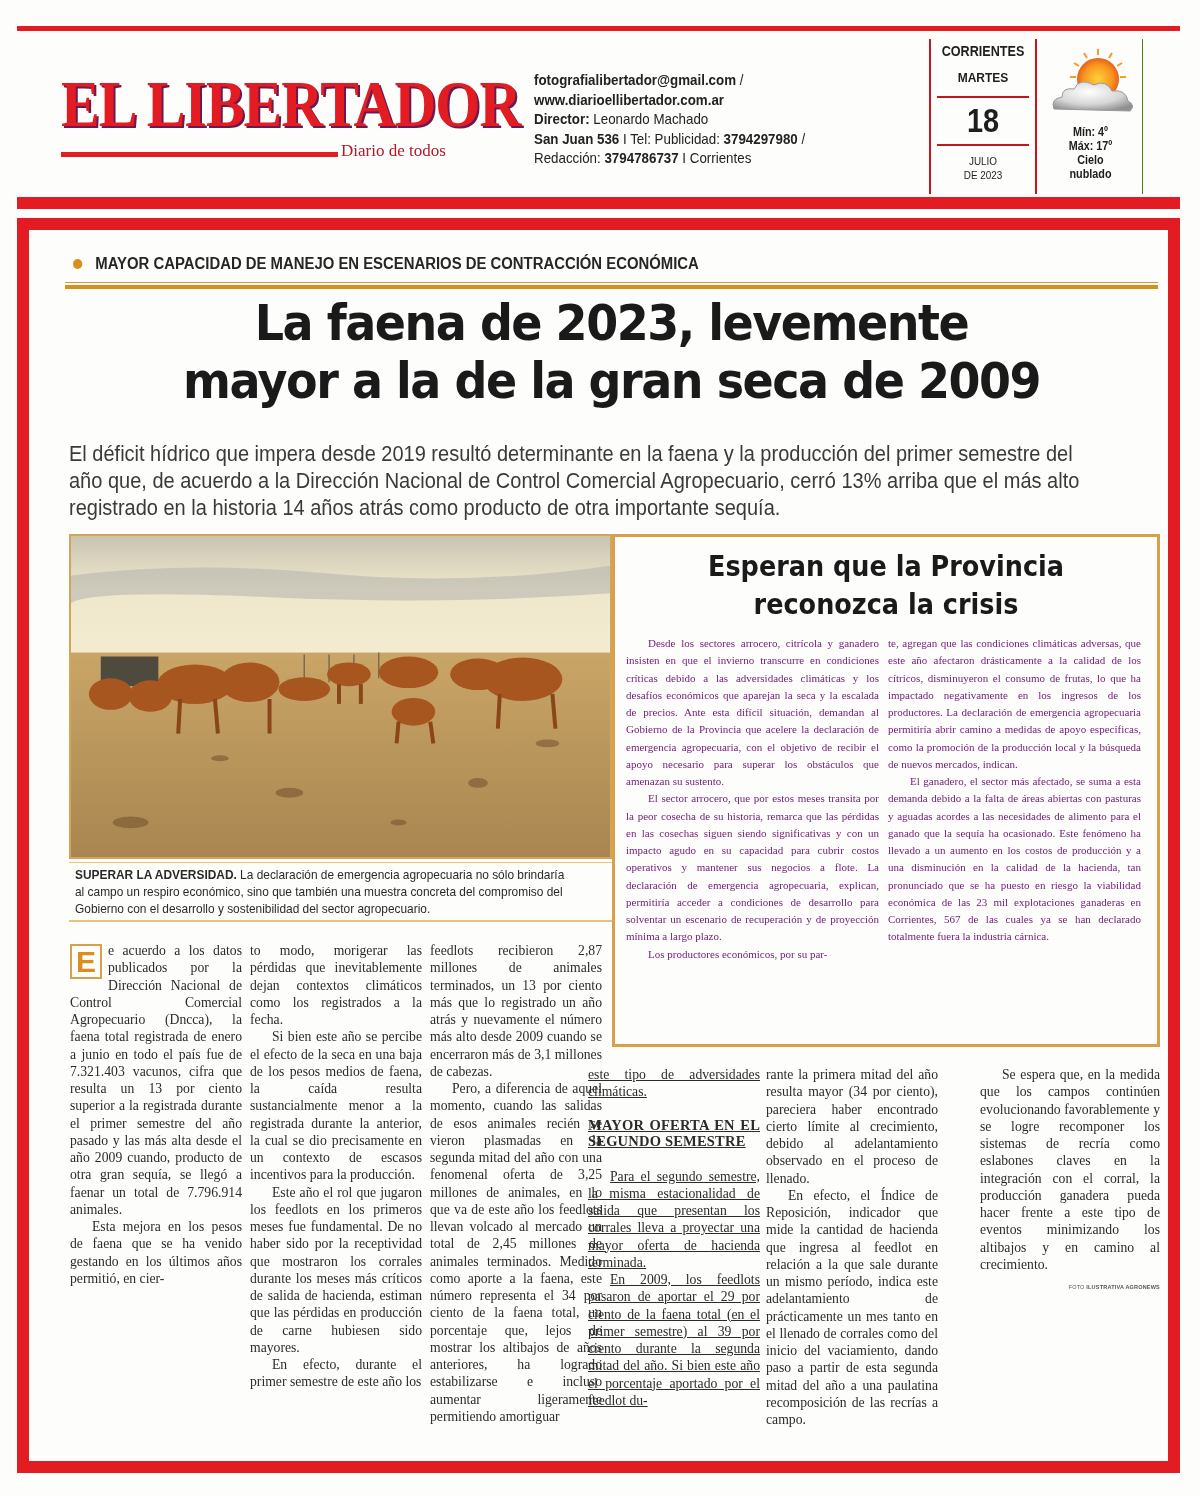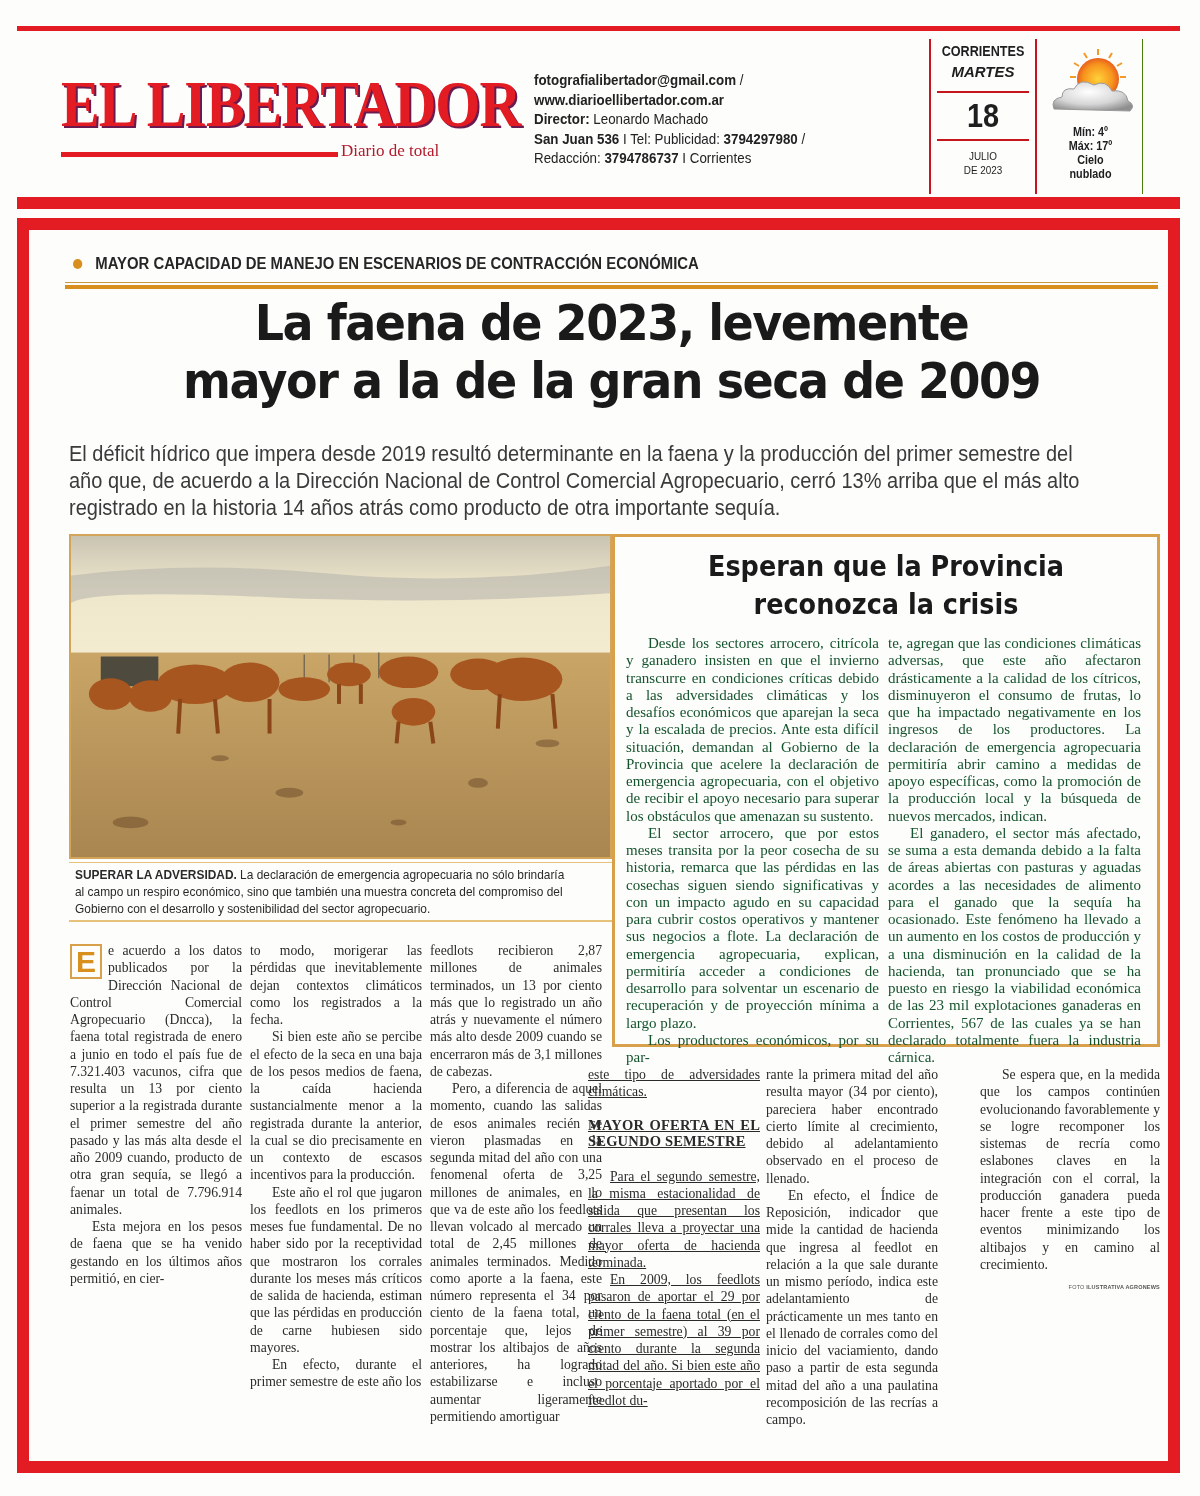--- a/index.html
+++ b/index.html
@@ -11,21 +11,21 @@
   .logo { position: absolute; left: 44px; top: 40px; width: 400px; }
   .logo-title { font-family: "Liberation Serif", serif; font-weight: bold; font-size: 58px; color: #e31c24; letter-spacing: -1px; text-shadow: 2px 2px 0 #6a1a4e; transform: scaleY(1.12); transform-origin: left top; white-space: nowrap; line-height: 60px; }
   .logo-bar { position: absolute; left: 0; top: 81px; width: 277px; height: 5px; background: #e31c24; }
   .logo-sub { position: absolute; left: 280px; top: 70px; font-family: "Liberation Serif", serif; font-size: 17px; color: #b31a2b; white-space: nowrap; }
 
   .contact { position: absolute; left: 517px; top: 40px; font-family: "Liberation Sans", sans-serif; font-size: 14.5px; line-height: 19.5px; color: #222; transform: scaleX(0.92); transform-origin: left top; white-space: nowrap; }
   .contact b { font-weight: bold; }
 
   .datebox { position: absolute; left: 912px; top: 8px; width: 108px; height: 155px; border-left: 2px solid #c4161c; border-right: 2px solid #c4161c; font-family: "Liberation Sans", sans-serif; text-align: center; }
   .db-city { font-size: 14px; font-weight: bold; margin-top: 4px; transform: scaleX(0.9); }
-  .db-day { font-size: 15px; font-weight: bold; margin-top: 4px; font-style: italic; }
+  .db-day { font-size: 12px; font-weight: bold; margin-top: 12px; }
   .db-line { height: 2px; background: #c4161c; margin: 11px 6px 0 6px; }
   .db-num { font-size: 34px; font-weight: bold; line-height: 44px; transform: scaleX(0.85); }
   .db-line2 { height: 2px; background: #c4161c; margin: 2px 6px 0 6px; }
   .db-month { font-size: 11px; line-height: 14px; margin-top: 8px; transform: scaleX(0.9); }
 
   .weather { position: absolute; left: 1022px; top: 8px; width: 104px; height: 155px; border-right: 1px solid #4d7c0f; font-family: "Liberation Sans", sans-serif; text-align: center; font-weight: bold; font-size: 12px; line-height: 14px; }
   .weather-icon { display: block; margin: 8px auto 0 auto; width: 90px; height: 72px; }
   .w-lines { margin-top: 6px; transform: scaleX(0.9); }
 
   .redbar-top { position: absolute; left: 17px; top: 197px; width: 1163px; height: 12px; background: #e31c24; }
@@ -41,21 +41,21 @@
 
   .photo { position: absolute; left: 40px; top: 304px; width: 543px; height: 325px; border: 2px solid #d3a55a; overflow: hidden; }
   .photo svg { width: 100%; height: 100%; display: block; }
   .caption { position: absolute; left: 46px; top: 636px; width: 535px; font-family: "Liberation Sans", sans-serif; font-size: 12.8px; line-height: 17px; color: #2a2a2a; transform: scaleX(0.93); transform-origin: left top; }
   .caption b { font-weight: bold; }
   .cap-rule-top { position: absolute; left: 40px; top: 632px; width: 543px; height: 1px; background: #e6c27a; }
   .cap-rule-bot { position: absolute; left: 40px; top: 690px; width: 543px; height: 2px; background: #e6c27a; }
 
   .sidebar { position: absolute; left: 583px; top: 304px; width: 548px; height: 513px; border: 3px solid #d8a04a; background: #fdfdfb; }
   .sb-title { position: absolute; left: 0; top: 10px; width: 100%; text-align: center; font-family: "DejaVu Sans", sans-serif; font-size: 29px; line-height: 38px; color: #1a1a1a; transform: scaleX(0.88); transform-origin: center top; }
-  .sb-col { position: absolute; top: 98px; width: 253px; font-size: 15px; line-height: 17.25px; text-align: justify; color: #14532d; }
+  .sb-col { position: absolute; top: 98px; width: 253px; font-size: 11px; line-height: 17.25px; text-align: justify; color: #701a75; }
   .sb-col p { text-indent: 22px; }
   .sb-col p.cont { text-indent: 0; }
   .sb-col1 { left: 11px; }
   .sb-col2 { left: 273px; }
 
   .body-col { position: absolute; width: 172px; font-size: 13.7px; line-height: 17.25px; text-align: justify; color: #2b2b2b; }
   .body-col p { text-indent: 22px; }
   .body-col p.cont { text-indent: 0; }
   .col1 { left: 41px; top: 712px; }
   .col2 { left: 221px; top: 712px; }
@@ -70,21 +70,21 @@
 </style>
 </head>
 <body>
 
 <div class="topline"></div>
 
 <header class="masthead">
   <div class="logo">
     <div class="logo-title">EL LIBERTADOR</div>
     <div class="logo-bar"></div>
-    <div class="logo-sub">Diario de total</div>
+    <div class="logo-sub">Diario de todos</div>
   </div>
 
   <div class="contact">
     <div><b>fotografialibertador@gmail.com</b><span> /</span></div>
     <div><b>www.diarioellibertador.com.ar</b></div>
     <div><b>Director:</b><span> Leonardo Machado</span></div>
     <div><b>San Juan 536</b><span> I Tel: Publicidad: </span><b>3794297980</b><span> /</span></div>
     <div><span>Redacción: </span><b>3794786737</b><span> I Corrientes</span></div>
   </div>
 
@@ -225,21 +225,21 @@
       <p>El ganadero, el sector más afectado, se suma a esta demanda debido a la falta de áreas abiertas con pasturas y aguadas acordes a las necesidades de alimento para el ganado que la sequía ha ocasionado. Este fenómeno ha llevado a un aumento en los costos de producción y a una disminución en la calidad de la hacienda, tan pronunciado que se ha puesto en riesgo la viabilidad económica de las 23 mil explotaciones ganaderas en Corrientes, 567 de las cuales ya se han declarado totalmente fuera la industria cárnica.</p>
     </div>
   </aside>
 
   <div class="body-col col1">
     <p class="cont"><span class="dropcap">E</span><span>e acuerdo a los datos publicados por la Dirección Nacional de Control Comercial Agropecuario (Dncca), la faena total registrada de enero a junio en todo el país fue de 7.321.403 vacunos, cifra que resulta un 13 por ciento superior a la registrada durante el primer semestre del año pasado y las más alta desde el año 2009 cuando, producto de otra gran sequía, se llegó a faenar un total de 7.796.914 animales.</span></p>
     <p>Esta mejora en los pesos de faena que se ha venido gestando en los últimos años permitió, en cier-</p>
   </div>
   <div class="body-col col2">
     <p class="cont">to modo, morigerar las pérdidas que inevitablemente dejan contextos climáticos como los registrados a la fecha.</p>
-    <p>Si bien este año se percibe el efecto de la seca en una baja de los pesos medios de faena, la caída hacienda sustancialmente menor a la registrada durante la anterior, la cual se dio precisamente en un contexto de escasos incentivos para la producción.</p>
+    <p>Si bien este año se percibe el efecto de la seca en una baja de los pesos medios de faena, la caída resulta sustancialmente menor a la registrada durante la anterior, la cual se dio precisamente en un contexto de escasos incentivos para la producción.</p>
     <p>Este año el rol que jugaron los feedlots en los primeros meses fue fundamental. De no haber sido por la receptividad que mostraron los corrales durante los meses más críticos de salida de hacienda, estiman que las pérdidas en producción de carne hubiesen sido mayores.</p>
     <p>En efecto, durante el primer semestre de este año los</p>
   </div>
   <div class="body-col col3">
     <p class="cont">feedlots recibieron 2,87 millones de animales terminados, un 13 por ciento más que lo registrado un año atrás y nuevamente el número más alto desde 2009 cuando se encerraron más de 3,1 millones de cabezas.</p>
     <p>Pero, a diferencia de aquel momento, cuando las salidas de esos animales recién se vieron plasmadas en la segunda mitad del año con una fenomenal oferta de 3,25 millones de animales, en lo que va de este año los feedlots llevan volcado al mercado un total de 2,45 millones de animales terminados. Medido como aporte a la faena, este número representa el 34 por ciento de la faena total, un porcentaje que, lejos de mostrar los altibajos de años anteriores, ha logrado estabilizarse e incluso aumentar ligeramente permitiendo amortiguar</p>
   </div>
   <div class="body-col col4">
     <p class="cont">este tipo de adversidades climáticas.</p>
     <h3 class="subhead">MAYOR OFERTA EN EL SEGUNDO SEMESTRE</h3>

